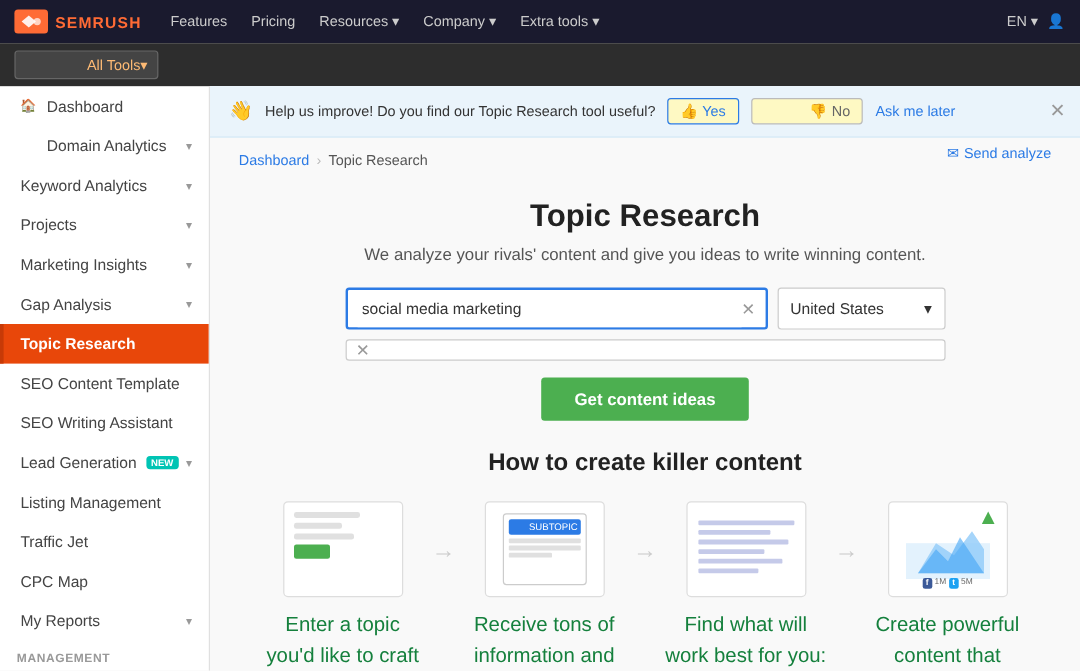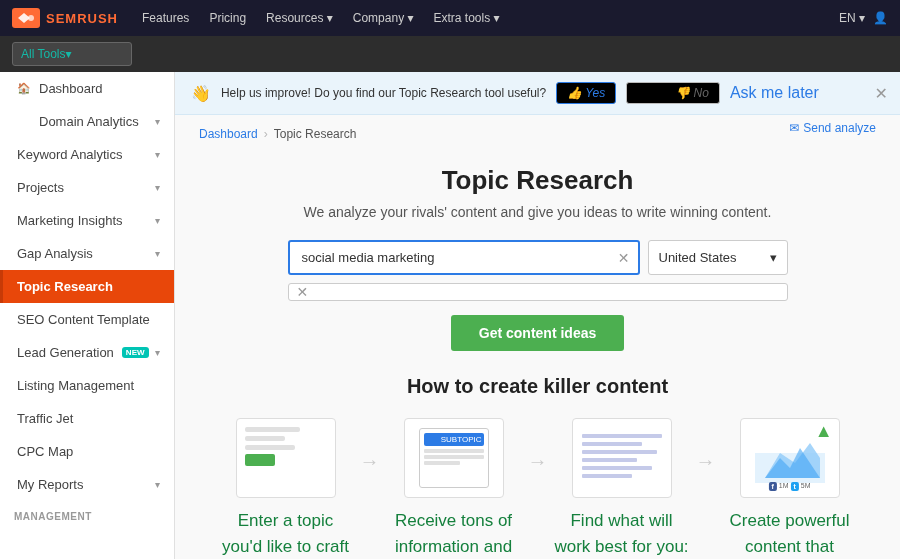--- a/index.html
+++ b/index.html
@@ -24,29 +24,30 @@
     
     .secondary-nav {
       background: #2d2d2d;
       height: 36px;
       display: flex;
       align-items: center;
       padding: 0 12px;
     }
     .all-tools-select {
       background: #444;
-      color: #14b8a6;
+      color: #fdba74;
       border: 1px solid #666;
       padding: 4px 8px;
       font-size: 12px;
       border-radius: 3px;
       cursor: pointer;
       display: flex;
       align-items: center;
       min-width: 120px;
+      justify-content: flex-end;
     }
 
     
     .main-layout {
       display: flex;
       height: calc(559px - 72px);
     }
 
     
     .sidebar {
@@ -107,28 +108,27 @@
       position: relative;
     }
     .feedback-banner .wave { font-size: 16px; }
     .feedback-btn {
       display: flex;
       align-items: center;
       gap: 4px;
       padding: 3px 10px;
       border: 1px solid #bbb;
       border-radius: 3px;
-      background: #000000;
+      background: #fef9c3;
       cursor: pointer;
       font-size: 12px;
-      font-style: italic;
     }
     .feedback-btn.yes { color: #2c7be5; border-color: #2c7be5; }
     .feedback-btn.no { color: #666; padding-left: 48px; }
-    .ask-later { color: #2c7be5; cursor: pointer; font-size: 16px; }
+    .ask-later { color: #2c7be5; cursor: pointer; font-size: 12px; }
     .close-banner { position: absolute; right: 12px; top: 50%; transform: translateY(-50%); cursor: pointer; color: #999; font-size: 16px; }
 
     
     .inner-content {
       padding: 12px 24px 20px;
     }
 
     
     .breadcrumb {
       display: flex;
@@ -369,20 +369,25 @@
       <span class="chevron">▾</span>
     </div>
     <div class="sidebar-item active">
       <div class="sidebar-item-left">
         <span>Topic Research</span>
       </div>
     </div>
     <div class="sidebar-item">
       <div class="sidebar-item-left">
         <span>SEO Content Template</span>
+      </div>
+    </div>
+    <div class="sidebar-item">
+      <div class="sidebar-item-left">
+        <span>SEO Writing Assistant</span>
       </div>
     </div>
     <div class="sidebar-item">
       <div class="sidebar-item-left">
         <span>Lead Generation</span>
         <span class="badge-new">NEW</span>
       </div>
       <span class="chevron">▾</span>
     </div>
     <div class="sidebar-item">

